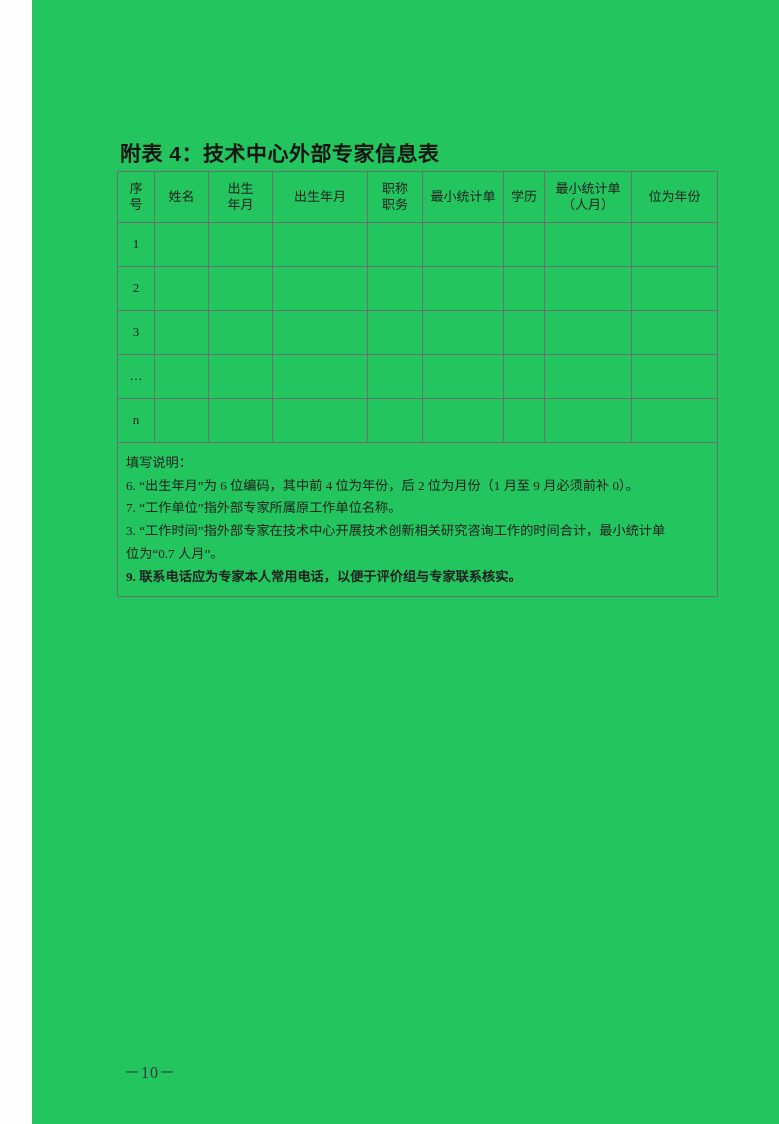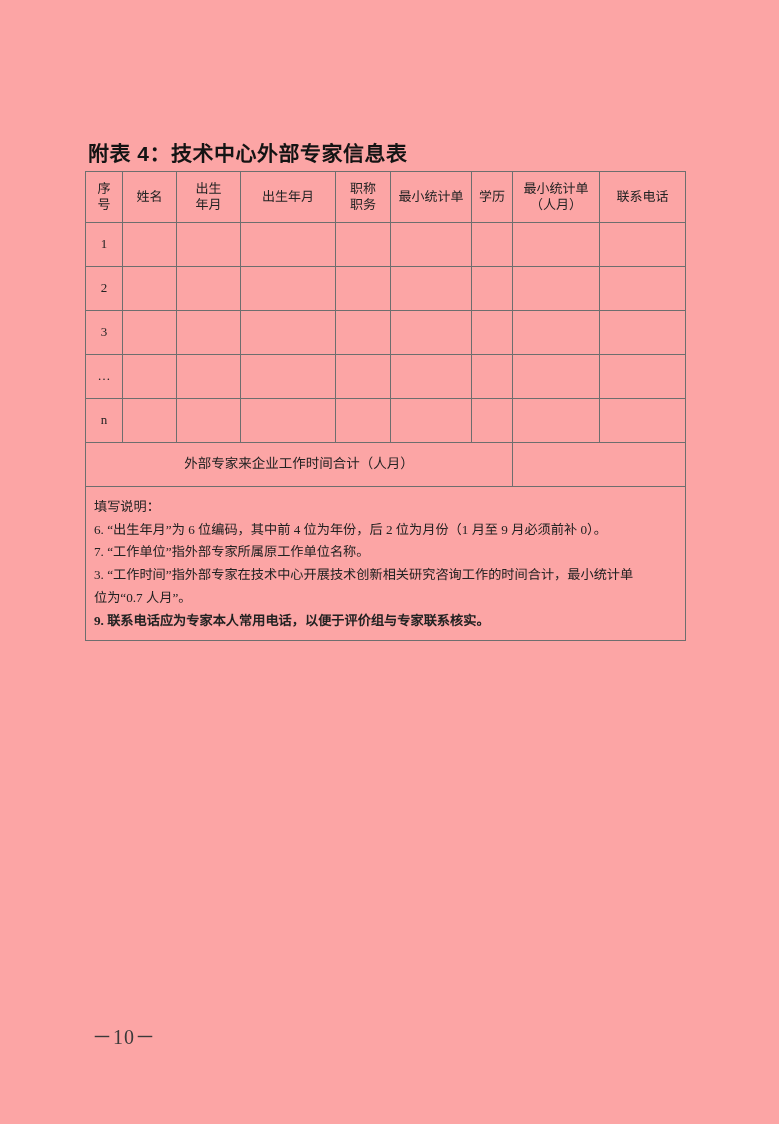--- a/index.html
+++ b/index.html
@@ -12,21 +12,22 @@
     height: 1124px;
     background: #fdfdfd;
     font-family: "Liberation Serif", "DejaVu Serif", serif;
     color: #1b1b1b;
     position: relative;
     overflow: hidden;
   }
   .page {
     position: absolute;
     inset: 0;
-    background: #fca5a5;
+    background: #22c55e;
+    margin-left: 32px;
   }
 
   
   .doc-title {
     position: absolute;
     left: 88px;
     top: 137px;
     font-family: "Liberation Sans", "DejaVu Sans", sans-serif;
     font-size: 21px;
     font-weight: bold;
@@ -103,22 +104,22 @@
     display: block;
   }
   .notes .note-line.bold {
     font-weight: bold;
   }
 
   
   .page-number {
     position: absolute;
     left: 92px;
-    top: 1021px;
-    font-size: 20px;
+    top: 1059px;
+    font-size: 16px;
     color: #3a3a3a;
     letter-spacing: 1px;
     font-family: "Liberation Serif", serif;
   }
 </style>
 </head>
 <body>
 
 <div class="page">
 
@@ -177,21 +178,21 @@
           </span>
         </td>
         <td>
           <span class="hdr-stack">
             <span>最小统计单</span>
             <span>（人月）</span>
           </span>
         </td>
         <td>
           <span class="hdr-stack">
-            <span>联系电话</span>
+            <span>位为年份</span>
           </span>
         </td>
       </tr>
     </thead>
     <tbody>
       <tr>
         <td class="idx-cell">1</td>
         <td></td>
         <td></td>
         <td></td>
@@ -239,24 +240,20 @@
         <td></td>
         <td></td>
         <td></td>
         <td></td>
         <td></td>
         <td></td>
         <td></td>
         <td></td>
       </tr>
 
-      <tr class="sum-row">
-        <td class="sum-label" colspan="7">外部专家来企业工作时间合计（人月）</td>
-        <td colspan="2"></td>
-      </tr>
 
       <tr class="notes-row">
         <td colspan="9">
           <div class="notes">
             <span class="note-head">填写说明：</span>
             <span class="note-line">6.  “出生年月”为 6 位编码，其中前 4 位为年份，后 2 位为月份（1 月至 9 月必须前补 0）。</span>
             <span class="note-line">7.  “工作单位”指外部专家所属原工作单位名称。</span>
             <span class="note-line">3.  “工作时间”指外部专家在技术中心开展技术创新相关研究咨询工作的时间合计，最小统计单</span>
             <span class="note-line">位为“0.7 人月”。</span>
             <span class="note-line bold">9. 联系电话应为专家本人常用电话，以便于评价组与专家联系核实。</span>

